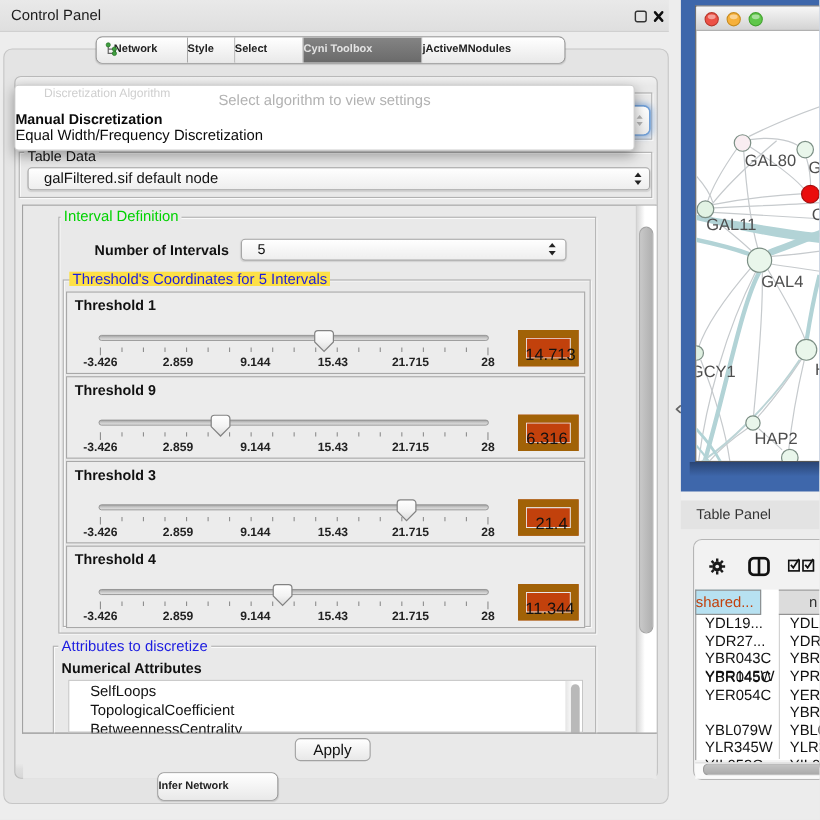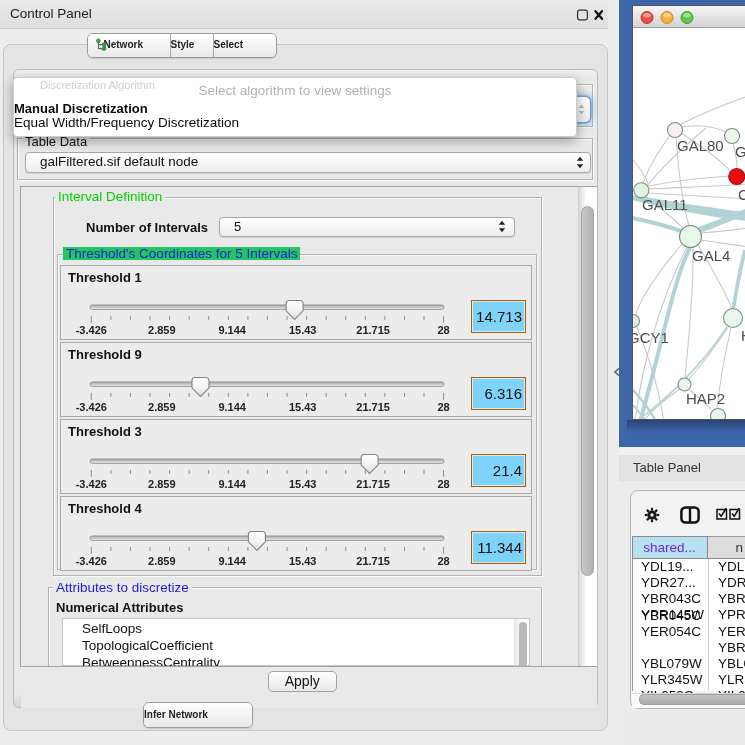--- a/index.html
+++ b/index.html
@@ -2,21 +2,21 @@
 <html><head><meta charset="utf-8"><title>cy</title>
 <style>
 html,body{margin:0;padding:0}
 body{width:745px;height:745px;position:relative;background:#ededed;font-family:"Liberation Sans",sans-serif;overflow:hidden}
 .abs{position:absolute}
 .combo{background:linear-gradient(#ffffff,#f7f7f7 45%,#eeeeee);border:1px solid #a6a6a6;border-radius:4px;box-shadow:0 1px 1px rgba(0,0,0,0.10);box-sizing:border-box}
 .etch{border:1px solid #b2b2b2;box-shadow:1px 1px 0 #fafafa,inset 1px 1px 0 #fafafa;box-sizing:border-box}
 .tpanel{position:absolute;left:59.5px;width:472px;height:75px;background:#ececec;border:1px solid #a8a8a8;box-sizing:border-box}
 .tname{position:absolute;left:68px;font-size:13px;font-weight:bold;color:#111}
 .tlab{position:absolute;font-size:11px;font-weight:bold;color:#222;text-align:center}
-.tfield{position:absolute;width:55.5px;height:33px;background:#7dd3fc;border:1px solid #a16207;box-shadow:inset 0 0 0 1px #e8e8e8;box-sizing:border-box;font-size:15px;color:#111;text-align:right;line-height:32px;padding-right:3px}
+.tfield{position:absolute;width:55.5px;height:33px;background:#c2410c;border:7px solid #a16207;box-shadow:inset 0 0 0 1px #e8e8e8;box-sizing:border-box;font-size:15px;color:#111;text-align:right;line-height:32px;padding-right:3px}
 .seg{position:absolute;display:flex;border:1px solid #9b9b9b;border-radius:6px;background:#fff;overflow:hidden;box-shadow:0 1px 1px rgba(0,0,0,0.12)}
 .seg div{font-size:10px;font-weight:bold;color:#222;text-align:left;border-right:1px solid #a8a8a8;background:linear-gradient(#ffffff,#f4f4f4 50%,#e9e9e9);box-sizing:border-box}
 .seg div:last-child{border-right:none}
 .seg div.sel{background:linear-gradient(#848484,#6a6a6a);color:#e4e4e4;font-weight:bold}
 </style></head>
 <body>
 
 <div class="abs" style="left:0;top:0;width:608px;height:28px;background:linear-gradient(#e9e9e9,#dfdfdf);border-bottom:1px solid #cccccc"></div>
 <div class="abs" style="left:10px;top:0;height:28px;line-height:28px;font-size:13.5px;color:#1c1c1c">Control Panel</div>
 <svg class="abs" style="left:576px;top:9px;width:32px;height:12px" viewBox="0 0 32 12">
@@ -24,20 +24,22 @@
 <path d="M19.5 2.2 L26 9.8 M26 2.2 L19.5 9.8" stroke="#111" stroke-width="2.3" stroke-linecap="round"></path>
 </svg>
 
 <div class="abs" style="left:2.5px;top:44px;width:605px;height:687px;background:#e4e4e4;border:1px solid #c6c6c6;border-radius:8px;box-sizing:border-box"></div>
 <div class="abs" style="left:12.5px;top:69px;width:585px;height:639px;background:linear-gradient(#f1f1f1,#e9e9e9 8px,#e9e9e9 624px,#dedede 629px,#d7d7d7);border:1px solid #bbbbbb;border-radius:6px;box-sizing:border-box"></div>
 
 <div class="seg" style="left:86.5px;top:33px;height:22.5px">
 <div style="width:83px;line-height:22px;padding-left:16px;box-sizing:border-box">Network</div>
 <div style="width:43px;line-height:22px">Style</div>
 <div style="width:62.5px;line-height:22px">Select</div>
+<div class="sel" style="width:108px;line-height:22px">Cyni Toolbox</div>
+<div style="width:129px;line-height:22px">jActiveMNodules</div>
 </div>
 <svg class="abs" style="left:95px;top:37.5px;width:12px;height:14px" viewBox="0 0 12 14">
 <path d="M3.4 3.2 V11 M3.4 6.6 H8.6 M3.4 10.6 H8.6" stroke="#666" stroke-width="1.1" fill="none"></path>
 <circle cx="3.4" cy="2.8" r="1.9" fill="#3fa03f" stroke="#2a752a" stroke-width="0.7"></circle>
 <circle cx="9" cy="6.6" r="1.9" fill="#3fa03f" stroke="#2a752a" stroke-width="0.7"></circle>
 <circle cx="9" cy="10.6" r="1.9" fill="#3fa03f" stroke="#2a752a" stroke-width="0.7"></circle>
 </svg>
 
 <div class="abs" style="left:19.5px;top:185.5px;width:577.5px;height:481px;border:1px solid #a2a2a2;background:#e9e9e9;box-sizing:border-box"></div>
 <div class="abs" style="left:577.5px;top:186.5px;width:19px;height:479px;background:linear-gradient(90deg,#d8d8d8,#ffffff 40%,#ffffff);border-left:1px solid #cfcfcf;box-sizing:border-box"></div>
@@ -46,21 +48,21 @@
 <div class="abs etch" style="left:52.5px;top:196.5px;width:489px;height:379px"></div>
 <div class="abs" style="left:55px;top:190px;font-size:13.5px;font-weight:normal;color:#00d200;background:#e9e9e9;padding:0 3px;line-height:13px">Interval Definition</div>
 <div class="abs" style="left:86px;top:220px;font-size:13px;font-weight:bold;color:#111">Number of Intervals</div>
 <div class="abs combo" style="left:219px;top:216.5px;width:295.5px;height:20.5px"></div>
 <div class="abs" style="left:234px;top:216.5px;height:20.5px;line-height:20.5px;font-size:13px;color:#111">5</div>
 <svg class="abs" style="left:498px;top:220.25px;width:8px;height:13px" viewBox="0 0 8 13">
 <path d="M4 0.8 L7.2 4.8 H0.8 Z" fill="#222"></path>
     <path d="M4 12.2 L0.8 8.2 H7.2 Z" fill="#222"></path>
   </svg>
 <div class="abs etch" style="left:57px;top:253.5px;width:479.5px;height:316.5px"></div>
-<div class="abs" style="left:63px;top:247px;font-size:13.5px;font-weight:normal;color:#1c1ce0;background:#22c55e;padding:0 3px;line-height:13px">Threshold's Coordinates for 5 Intervals</div>
+<div class="abs" style="left:63px;top:247px;font-size:13.5px;font-weight:normal;color:#1c1ce0;background:#fde047;padding:0 3px;line-height:13px">Threshold's Coordinates for 5 Intervals</div>
 <svg width="0" height="0" style="position:absolute">
     <defs>
 <linearGradient id="grv" x1="0" y1="0" x2="0" y2="1">
         <stop offset="0" stop-color="#a0a0a0"></stop>
         <stop offset="0.45" stop-color="#c6c6c6"></stop>
         <stop offset="1" stop-color="#e6e6e6"></stop>
       </linearGradient>
 <linearGradient id="thm" x1="0" y1="0" x2="0" y2="1">
         <stop offset="0" stop-color="#ffffff"></stop>
         <stop offset="0.55" stop-color="#f2f2f2"></stop>
@@ -352,21 +354,21 @@
 <line x1="10" y1="1.8" x2="10" y2="16" stroke="#111" stroke-width="2.4"></line>
 </svg>
 <svg class="abs" style="left:716px;top:507px;width:25px;height:13px" viewBox="0 0 25 13">
 <rect x="1" y="2.5" width="9.5" height="9.5" fill="none" stroke="#111" stroke-width="1.5"></rect>
 <path d="M3 6.5 L5.2 9.2 L10.3 1.2" fill="none" stroke="#111" stroke-width="1.6"></path>
 <rect x="14" y="2.5" width="9.5" height="9.5" fill="none" stroke="#111" stroke-width="1.5"></rect>
 <path d="M16 6.5 L18.2 9.2 L23.3 1.2" fill="none" stroke="#111" stroke-width="1.6"></path>
 </svg>
 
 <div class="abs" style="left:631.5px;top:535.5px;width:113.5px;height:155px;background:#ffffff;border-left:1px solid #9a9a9a;box-sizing:border-box;overflow:hidden"></div>
-<div class="abs" style="left:631.5px;top:535.5px;width:76px;height:23.5px;background:#b7e1f1;border:1px solid #8a8a8a;box-sizing:border-box;text-align:center;font-size:13.5px;line-height:22px;color:#6d28d9">shared...</div>
+<div class="abs" style="left:631.5px;top:535.5px;width:60px;height:23.5px;background:#b7e1f1;border:1px solid #8a8a8a;box-sizing:border-box;text-align:left;font-size:13.5px;line-height:22px;color:#c2410c">shared...</div>
 <div class="abs" style="left:707.5px;top:535.5px;width:37.5px;height:23.5px;background:#dcdcdc;border-top:1px solid #9a9a9a;border-bottom:1px solid #8a8a8a;box-sizing:border-box;font-size:13.5px;line-height:22px;color:#333;padding-left:28px">n</div>
 <div class="abs" style="left:708px;top:559px;width:1px;height:131px;background:#cfcfcf"></div>
 <div class="abs" style="left:641px;top:559.3px;width:66px;font-size:13.5px;color:#111;white-space:nowrap">YDL19...</div>
 <div class="abs" style="left:718px;top:559.3px;width:30px;font-size:13.5px;color:#111;white-space:nowrap">YDL1</div>
 <div class="abs" style="left:641px;top:575.3px;width:66px;font-size:13.5px;color:#111;white-space:nowrap">YDR27...</div>
 <div class="abs" style="left:718px;top:575.3px;width:30px;font-size:13.5px;color:#111;white-space:nowrap">YDR2</div>
 <div class="abs" style="left:641px;top:591.4px;width:66px;font-size:13.5px;color:#111;white-space:nowrap">YBR043C</div>
 <div class="abs" style="left:718px;top:591.4px;width:30px;font-size:13.5px;color:#111;white-space:nowrap">YBR0</div>
 <div class="abs" style="left:641px;top:607.4px;width:66px;font-size:13.5px;color:#111;white-space:nowrap">YPR145W</div>
 <div class="abs" style="left:718px;top:607.4px;width:30px;font-size:13.5px;color:#111;white-space:nowrap">YPR1</div>

